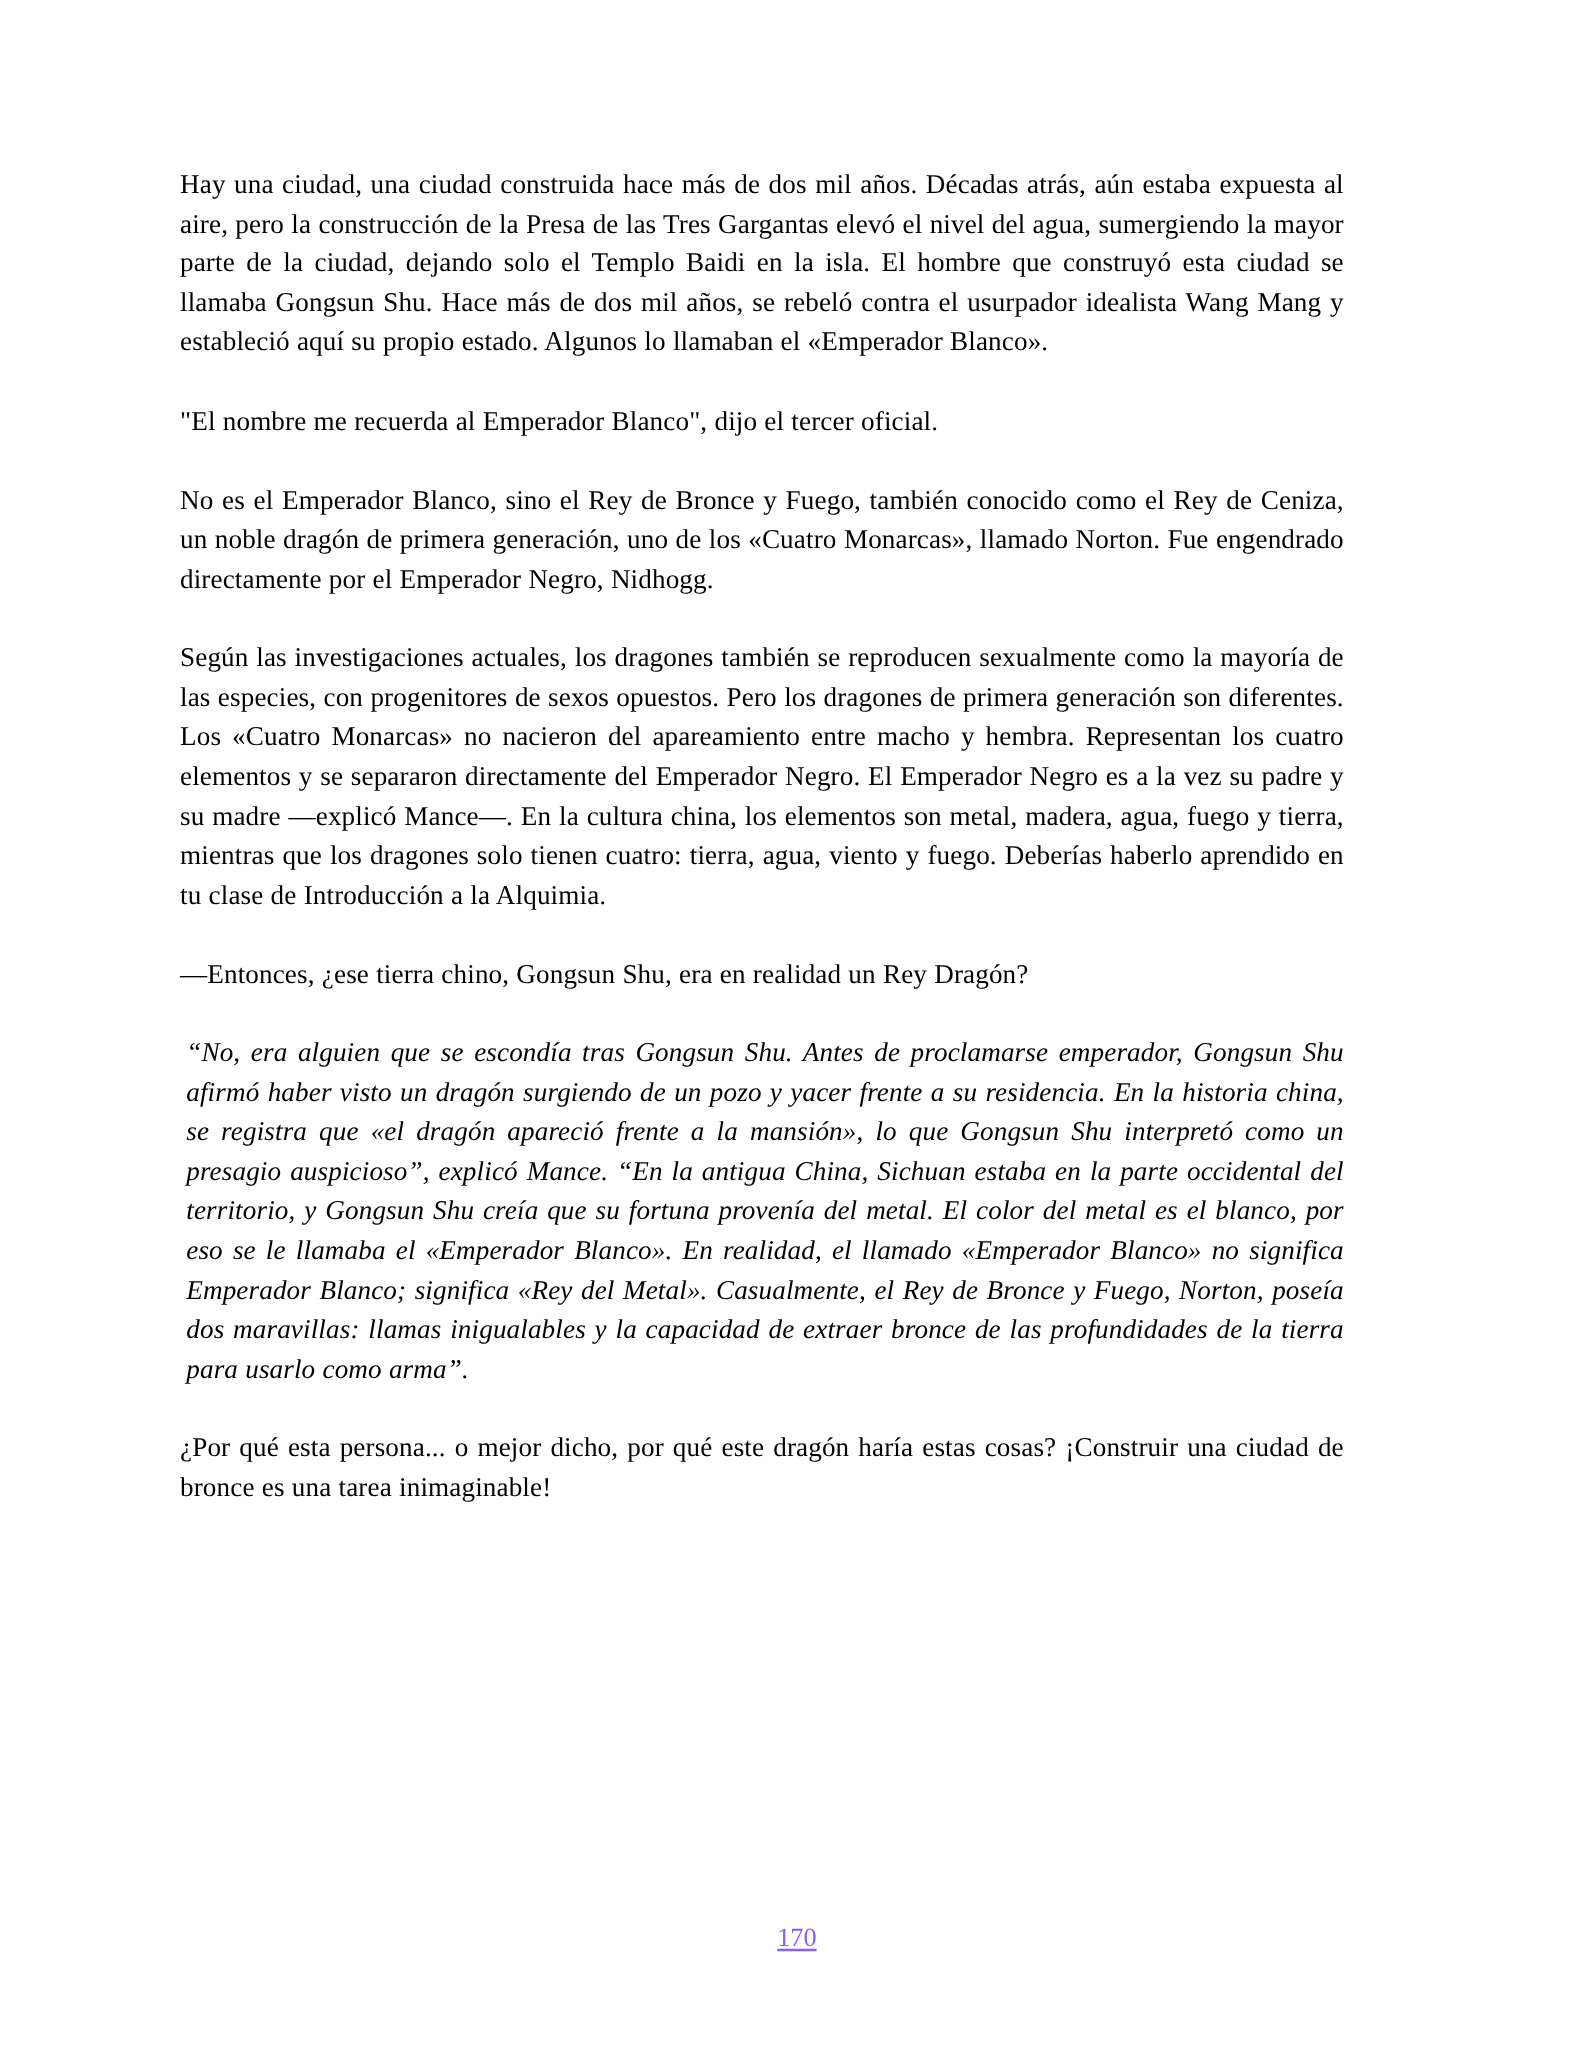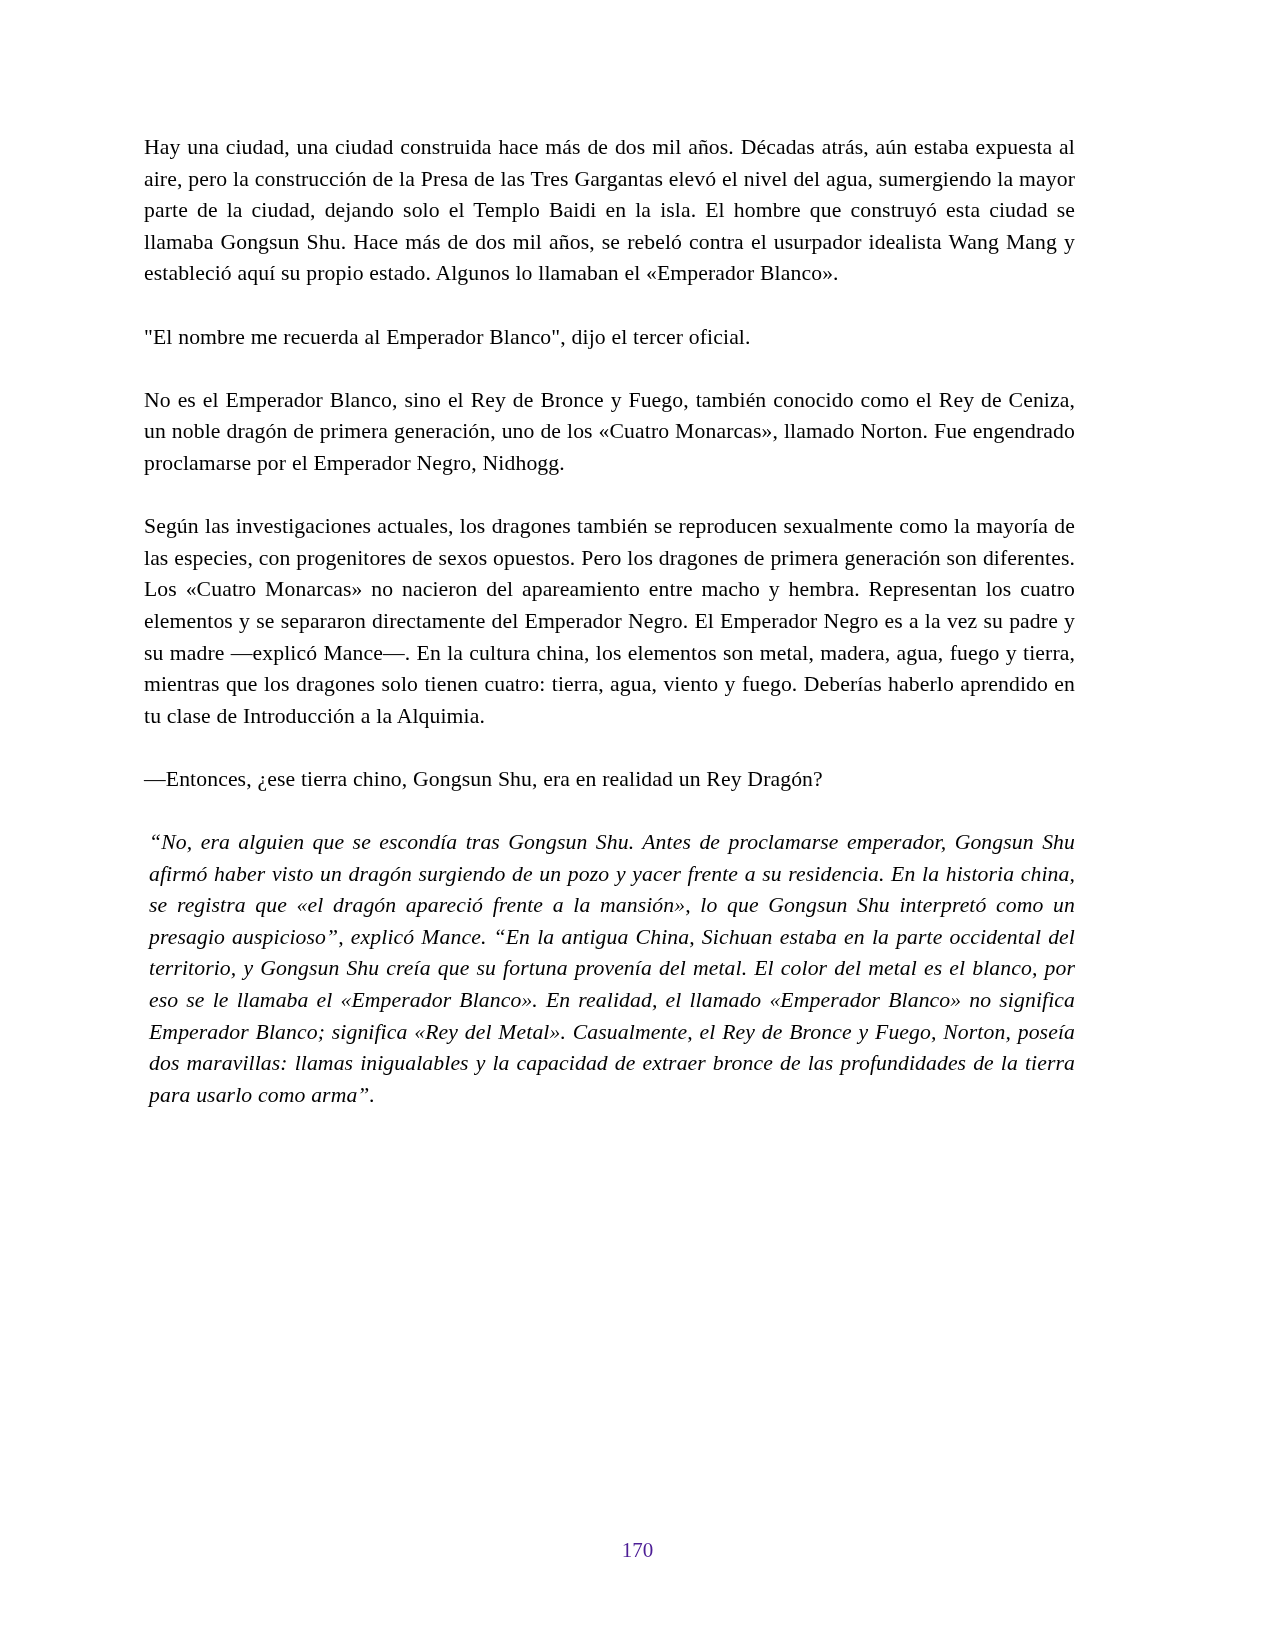--- a/index.html
+++ b/index.html
@@ -49,29 +49,31 @@
   }
   .page-number {
     position: absolute;
     left: 0;
     top: 1536px;
     width: 1275px;
     text-align: center;
     font-size: 21px;
     line-height: 28px;
     font-family: "Liberation Serif", "DejaVu Serif", serif;
-    color: #4c1d95;
+    color: #8b5cf6;
+    text-decoration: underline;
   }
 </style>
 </head>
 <body>
 
 <div class="page">
   <div class="text-column">
     <p class="para">Hay una ciudad, una ciudad construida hace más de dos mil años. Décadas atrás, aún estaba expuesta al aire, pero la construcción de la Presa de las Tres Gargantas elevó el nivel del agua, sumergiendo la mayor parte de la ciudad, dejando solo el Templo Baidi en la isla. El hombre que construyó esta ciudad se llamaba Gongsun Shu. Hace más de dos mil años, se rebeló contra el usurpador idealista Wang Mang y estableció aquí su propio estado. Algunos lo llamaban el «Emperador Blanco».</p>
     <p class="para gap">"El nombre me recuerda al Emperador Blanco", dijo el tercer oficial.</p>
-    <p class="para gap">No es el Emperador Blanco, sino el Rey de Bronce y Fuego, también conocido como el Rey de Ceniza, un noble dragón de primera generación, uno de los «Cuatro Monarcas», llamado Norton. Fue engendrado proclamarse por el Emperador Negro, Nidhogg.</p>
+    <p class="para gap">No es el Emperador Blanco, sino el Rey de Bronce y Fuego, también conocido como el Rey de Ceniza, un noble dragón de primera generación, uno de los «Cuatro Monarcas», llamado Norton. Fue engendrado directamente por el Emperador Negro, Nidhogg.</p>
     <p class="para gap">Según las investigaciones actuales, los dragones también se reproducen sexualmente como la mayoría de las especies, con progenitores de sexos opuestos. Pero los dragones de primera generación son diferentes. Los «Cuatro Monarcas» no nacieron del apareamiento entre macho y hembra. Representan los cuatro elementos y se separaron directamente del Emperador Negro. El Emperador Negro es a la vez su padre y su madre —explicó Mance—. En la cultura china, los elementos son metal, madera, agua, fuego y tierra, mientras que los dragones solo tienen cuatro: tierra, agua, viento y fuego. Deberías haberlo aprendido en tu clase de Introducción a la Alquimia.</p>
     <p class="para gap">—Entonces, ¿ese tierra chino, Gongsun Shu, era en realidad un Rey Dragón?</p>
     <p class="para gap quote-block">“No, era alguien que se escondía tras Gongsun Shu. Antes de proclamarse emperador, Gongsun Shu afirmó haber visto un dragón surgiendo de un pozo y yacer frente a su residencia. En la historia china, se registra que «el dragón apareció frente a la mansión», lo que Gongsun Shu interpretó como un presagio auspicioso”, explicó Mance. “En la antigua China, Sichuan estaba en la parte occidental del territorio, y Gongsun Shu creía que su fortuna provenía del metal. El color del metal es el blanco, por eso se le llamaba el «Emperador Blanco». En realidad, el llamado «Emperador Blanco» no significa Emperador Blanco; significa «Rey del Metal». Casualmente, el Rey de Bronce y Fuego, Norton, poseía dos maravillas: llamas inigualables y la capacidad de extraer bronce de las profundidades de la tierra para usarlo como arma”.</p>
+    <p class="para gap">¿Por qué esta persona... o mejor dicho, por qué este dragón haría estas cosas? ¡Construir una ciudad de bronce es una tarea inimaginable!</p>
   </div>
   <div class="page-number">170</div>
 </div>
 
 </body></html>

